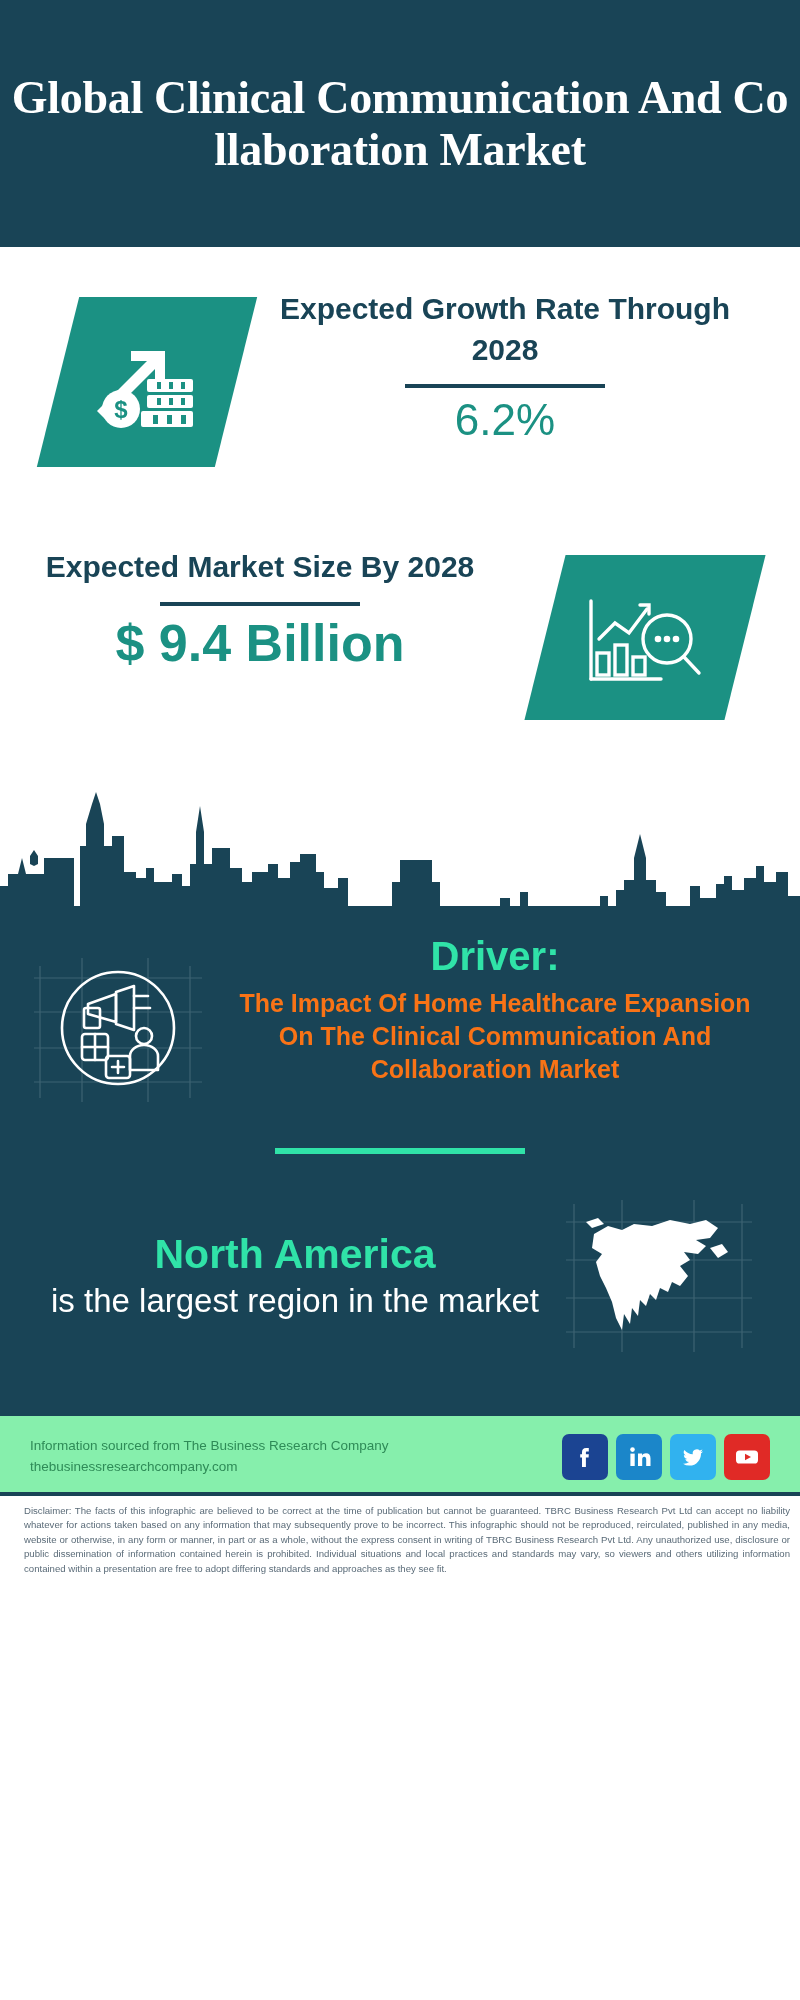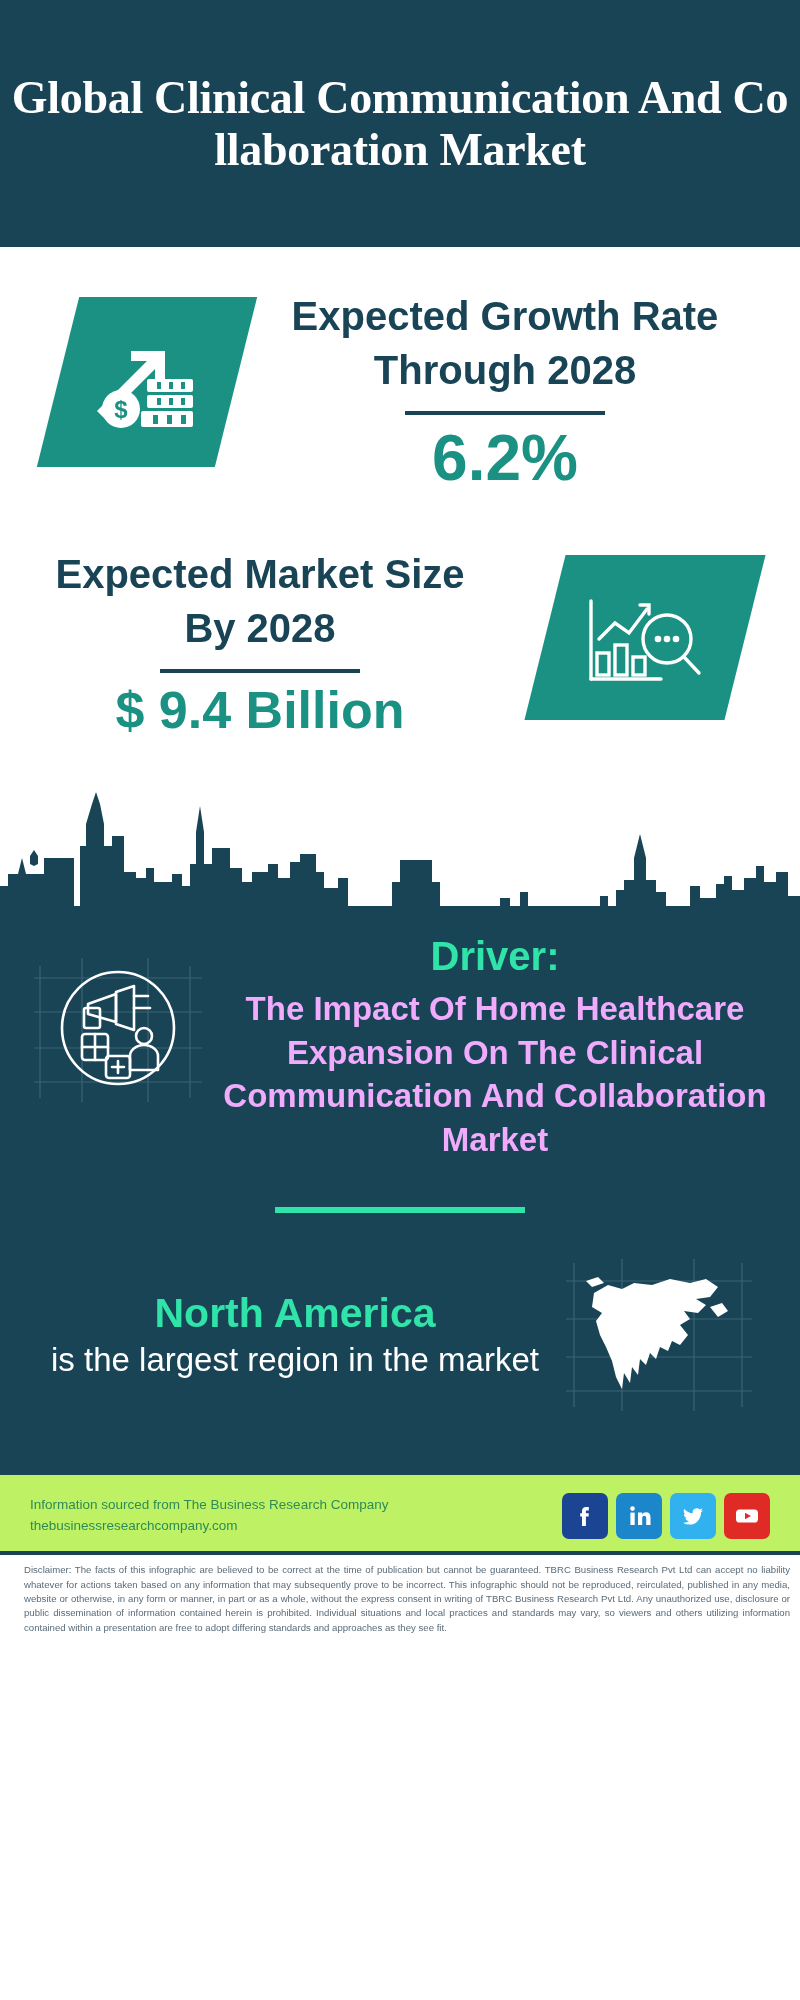--- a/index.html
+++ b/index.html
@@ -52,32 +52,32 @@
     display:flex; align-items:center; justify-content:center;
   }
   .stat-one-text {
     position:absolute;
     left:250px; top:42px;
     width:510px;
     text-align:center;
   }
   .stat-label {
     color:#194456;
-    font-size:40px;
+    font-size:30px;
     font-weight:bold;
     line-height:1.35;
   }
   .rule-dark {
     width:200px; height:4px; background:#194456;
     margin:14px auto 8px auto;
   }
   .stat-value-teal {
     color:#1b9183;
-    font-size:64px;
-    font-weight:bold;
+    font-size:44px;
+    font-weight:normal;
     line-height:1.1;
   }
 
   
   .stat-two { position:relative; height:250px; }
   .para-right {
     position:absolute;
     right:55px; top:18px;
     width:200px; height:165px;
     background:#1b9183;
@@ -124,22 +124,22 @@
     position:relative;
   }
   .driver-text { flex:1; text-align:center; padding-right:10px; }
   .driver-heading {
     color:#30e3a8;
     font-size:40px;
     font-weight:bold;
     margin-bottom:8px;
   }
   .driver-body {
-    color:#f0abfc;
-    font-size:33px;
+    color:#f97316;
+    font-size:25px;
     font-weight:bold;
     line-height:1.32;
   }
   .divider-green {
     width:250px; height:6px; background:#30e3a8;
     margin:46px auto 0 auto;
   }
 
   .region-row {
     display:flex;
@@ -160,21 +160,21 @@
     line-height:1.3;
   }
   .region-map-wrap {
     width:240px; flex:0 0 240px;
     display:flex; align-items:center; justify-content:center;
     position:relative;
   }
 
   
   .footer {
-    background:#bef264;
+    background:#86efac;
     padding:18px 30px 12px 30px;
     display:flex;
     align-items:center;
     justify-content:space-between;
   }
   .footer-text { color:#2e8b57; font-size:13.5px; line-height:1.55; }
   .socials { display:flex; gap:8px; align-items:center; }
   .soc {
     width:46px; height:46px; border-radius:7px;
     display:flex; align-items:center; justify-content:center;

